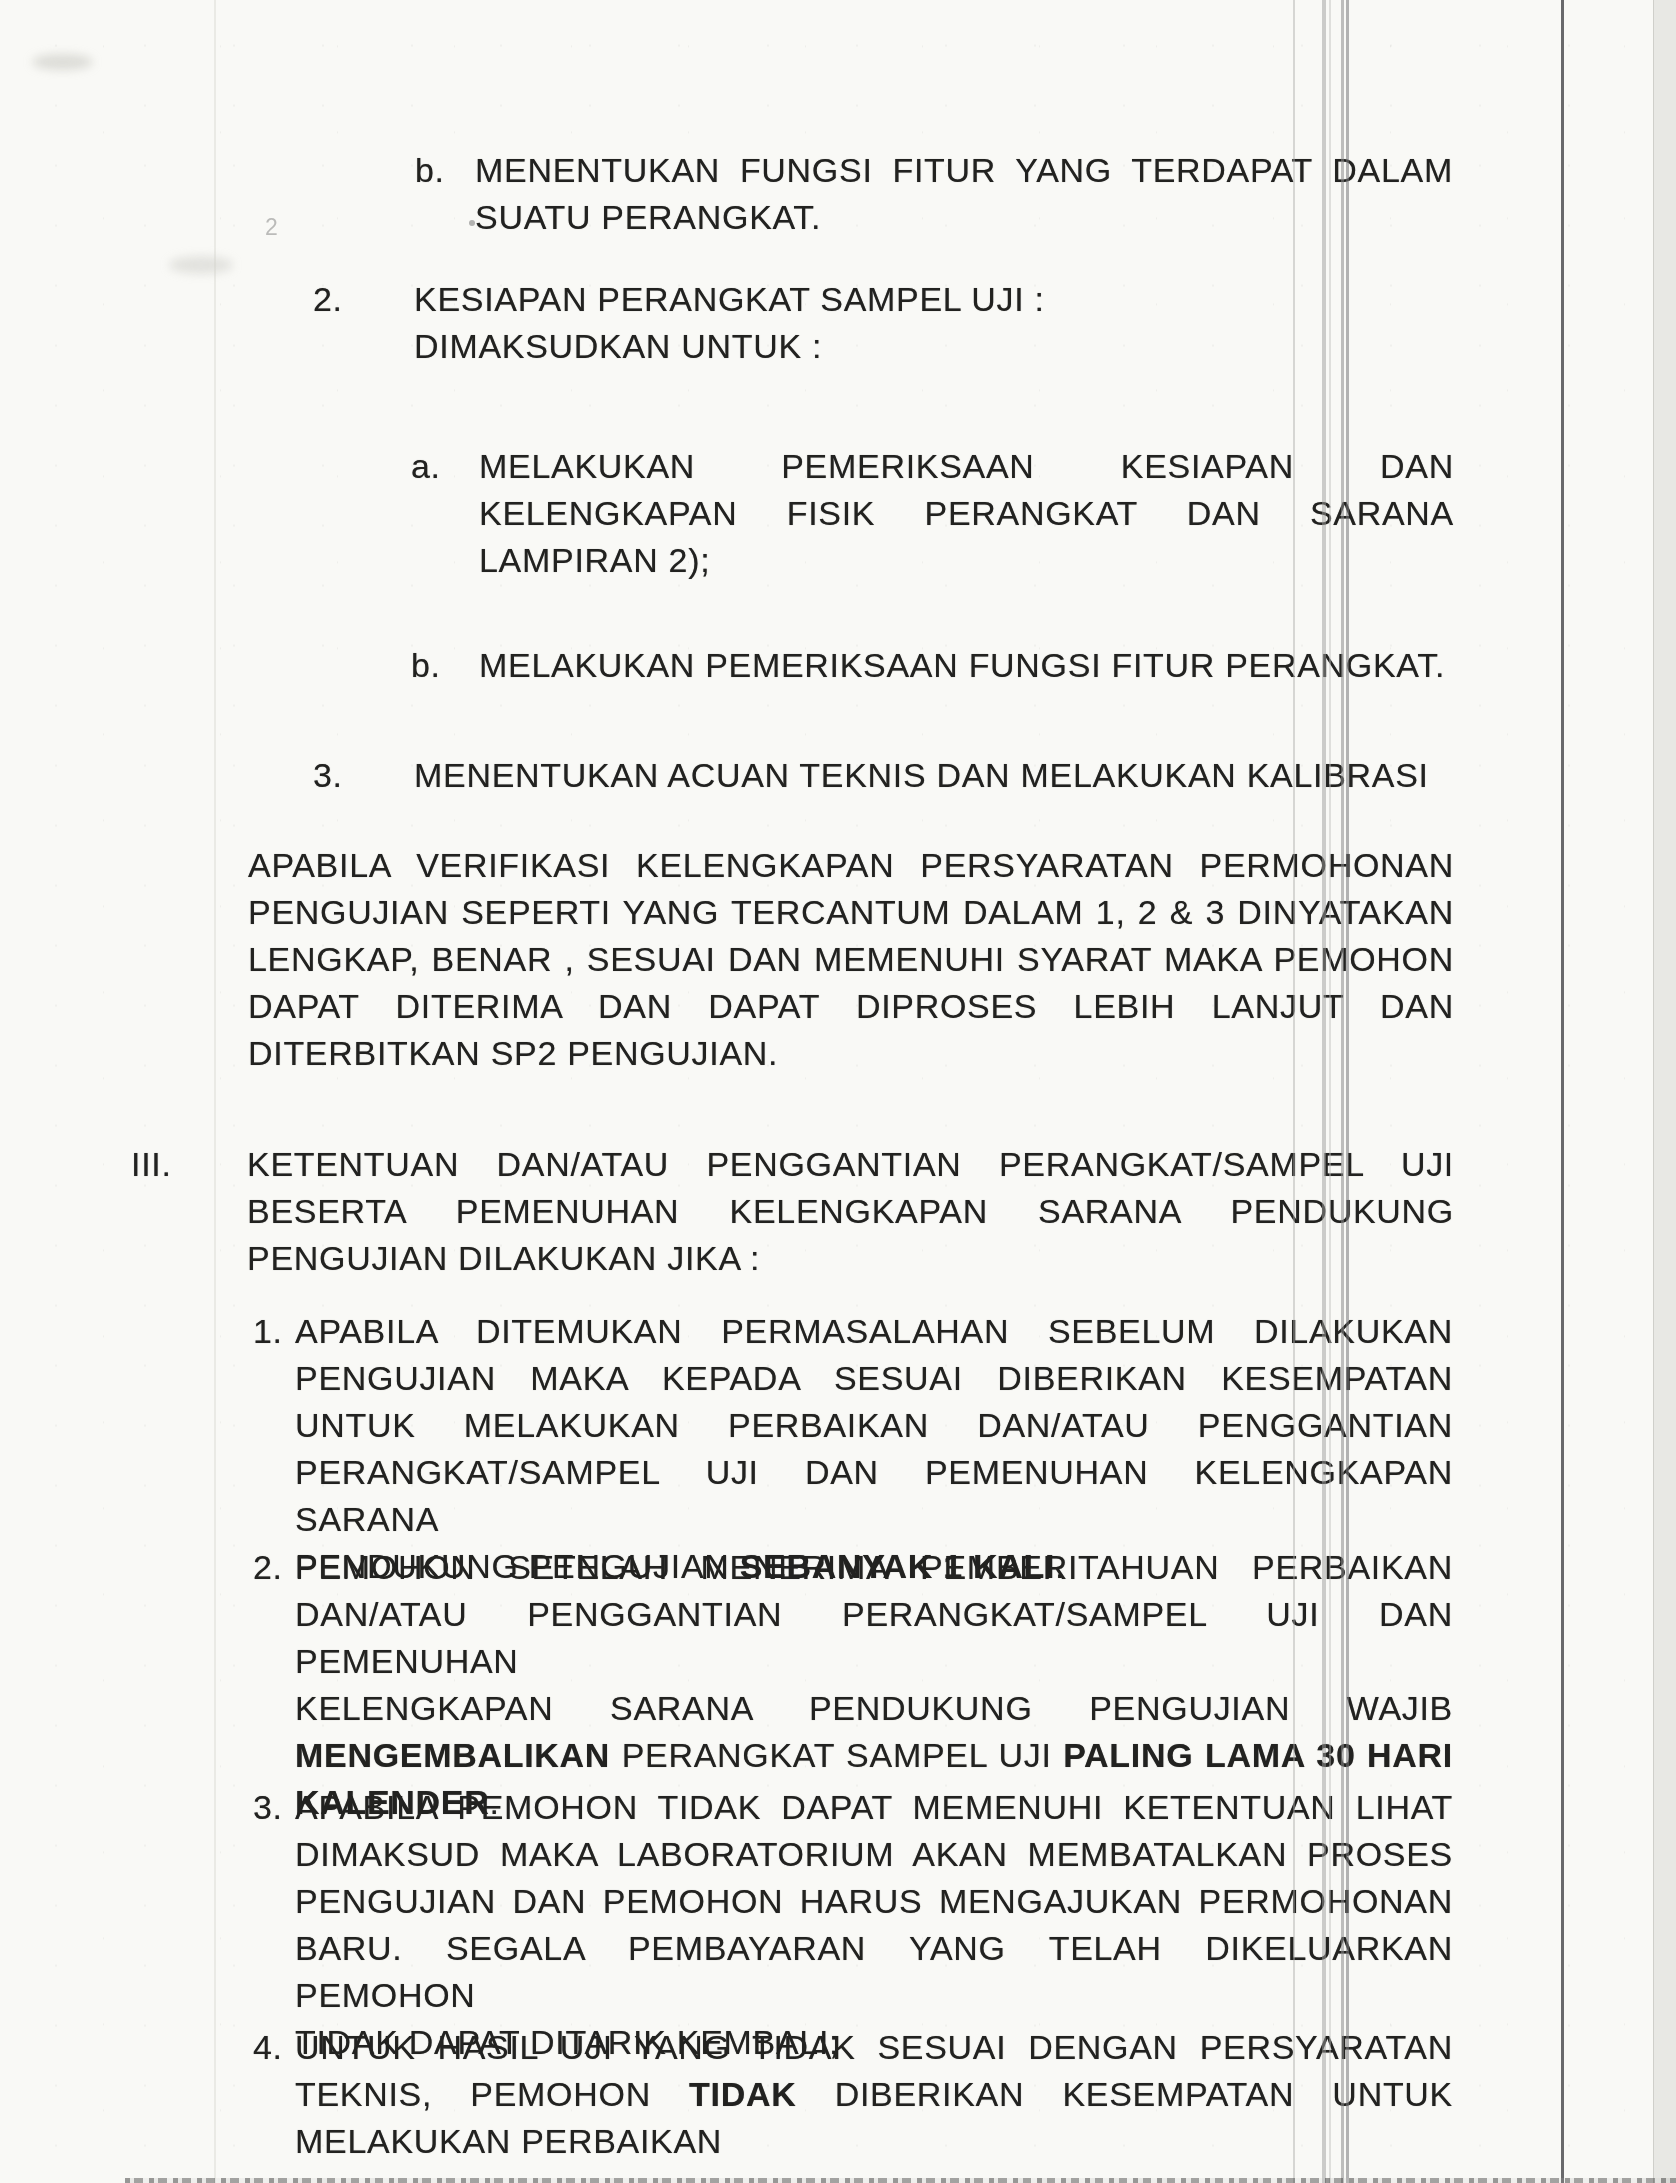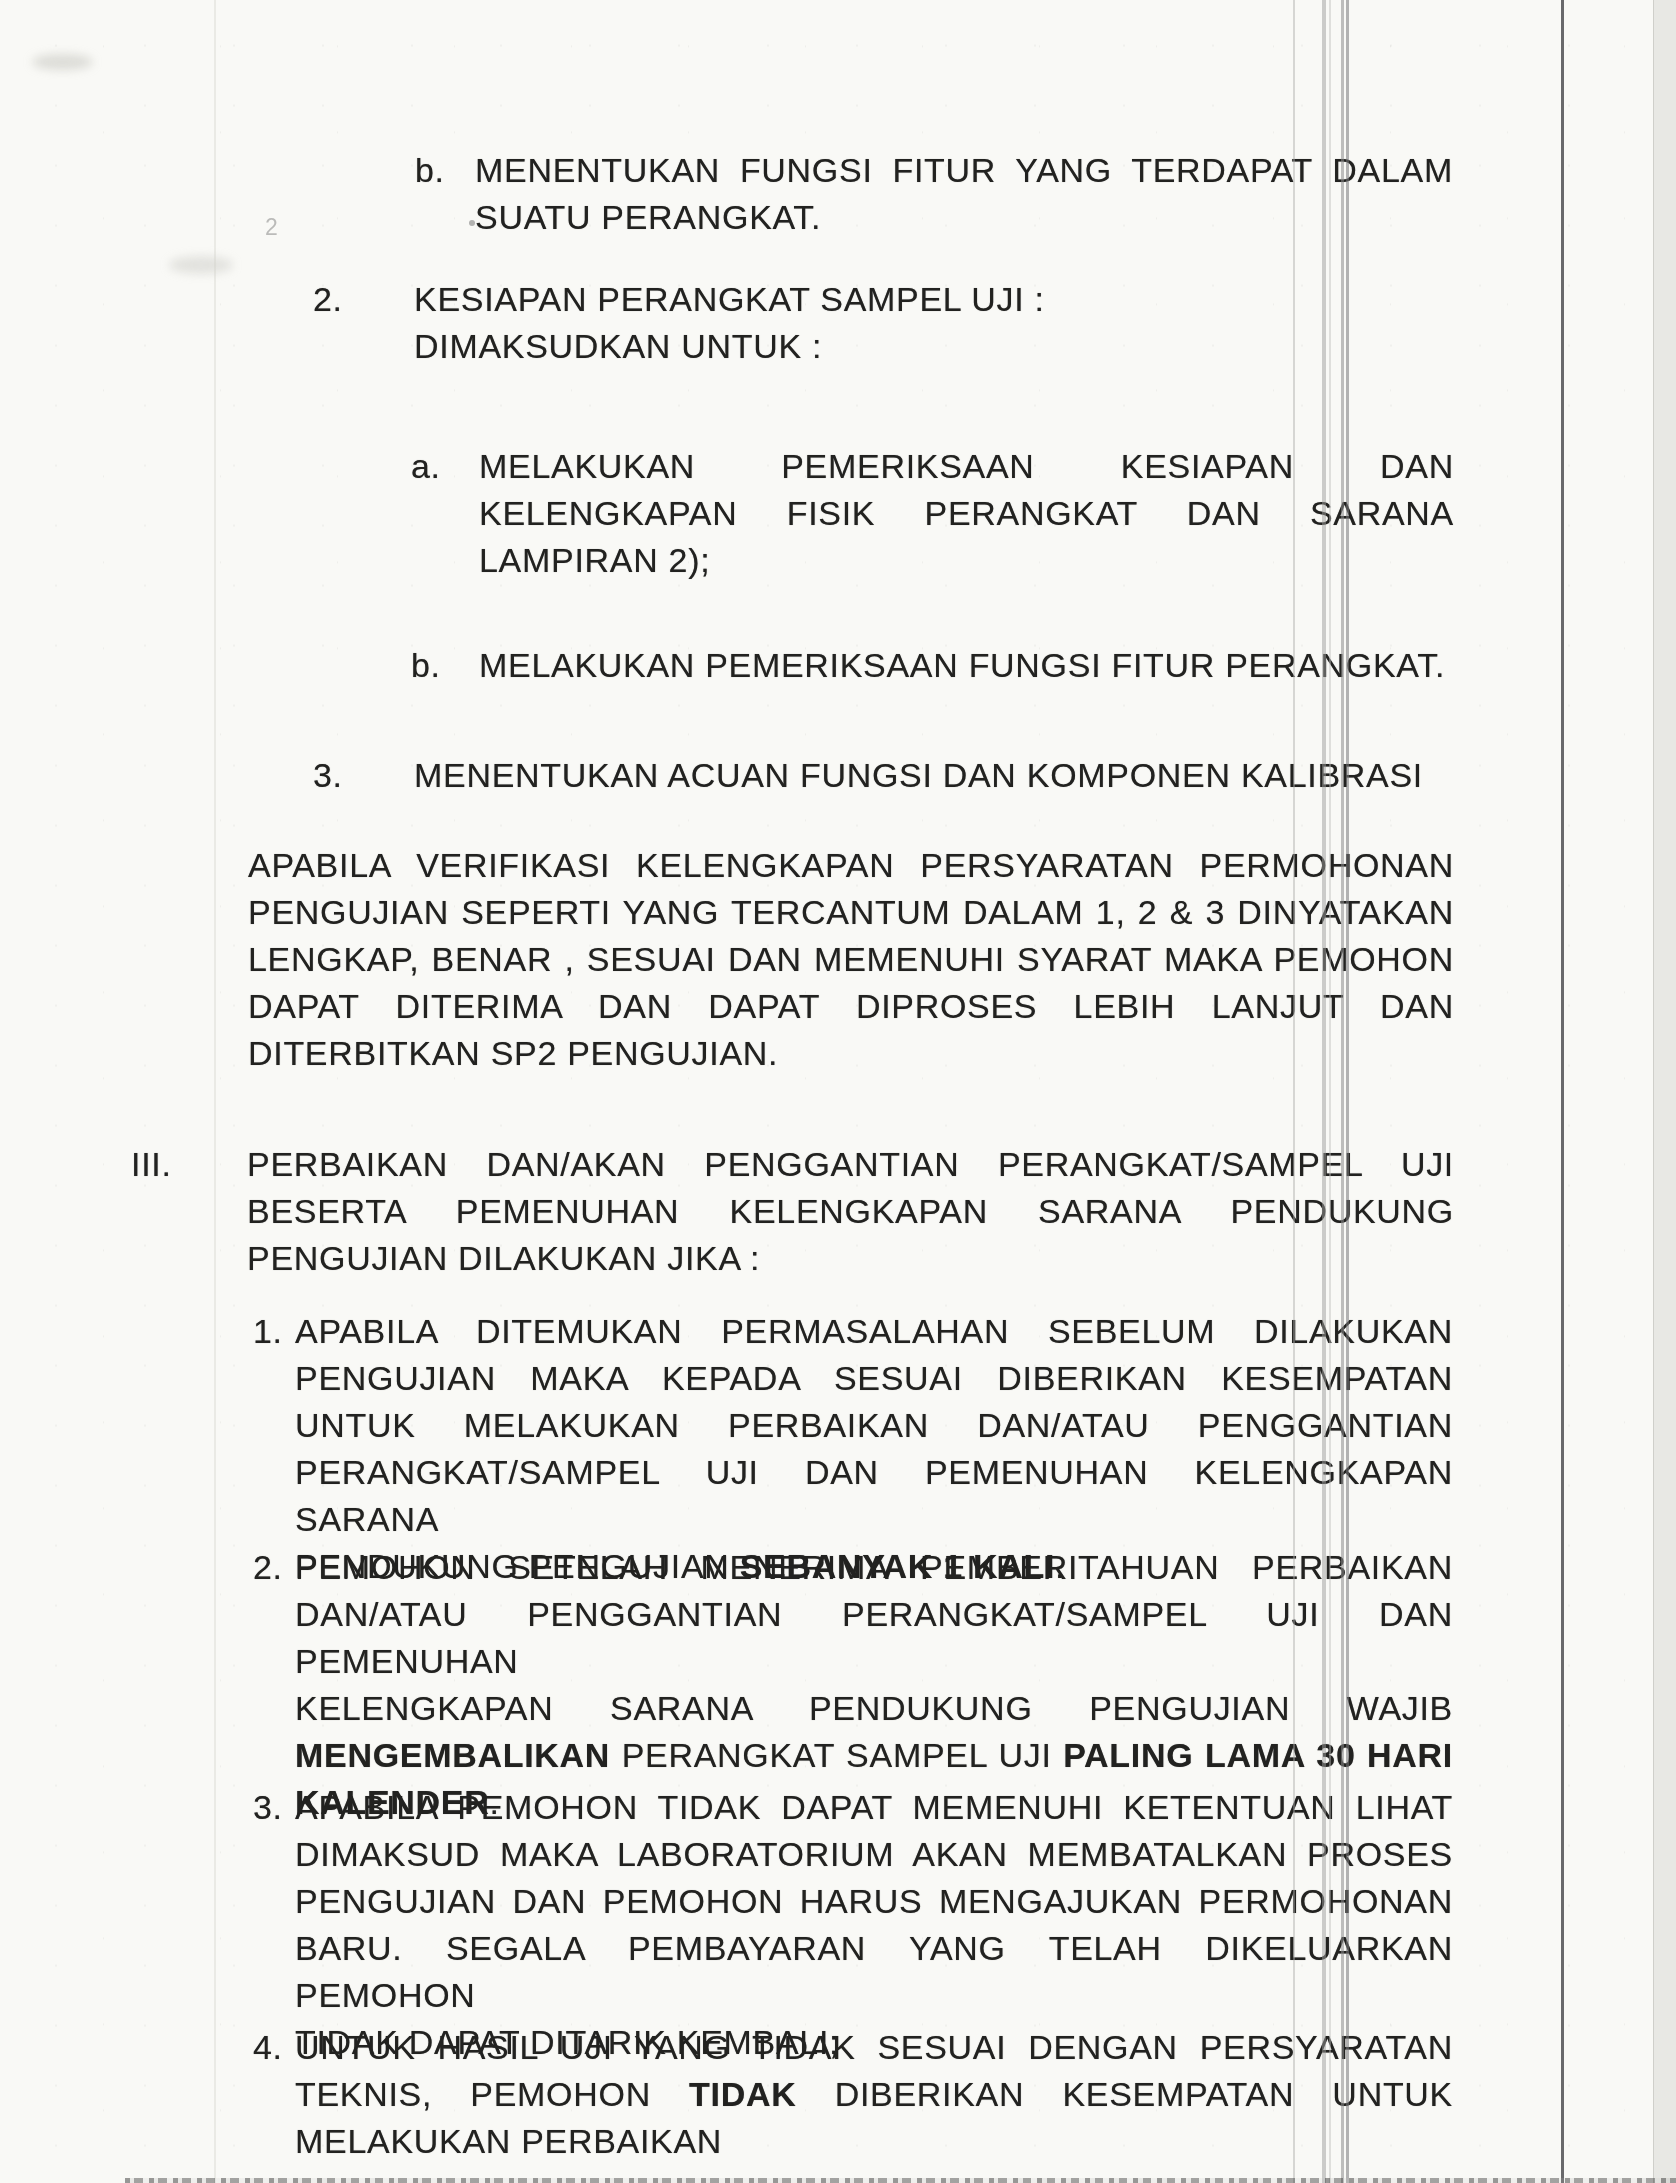--- a/index.html
+++ b/index.html
@@ -101,32 +101,32 @@
       <div class="line just"><span>MELAKUKAN PEMERIKSAAN KESIAPAN DAN</span></div>
       <div class="line just"><span>KELENGKAPAN FISIK PERANGKAT DAN SARANA</span></div>
       <div class="line"><span>LAMPIRAN 2);</span></div>
     </div>
     <div class="blk blk-D">
       <span class="marker">b.</span>
       <div class="line"><span>MELAKUKAN PEMERIKSAAN FUNGSI FITUR PERANGKAT.</span></div>
     </div>
     <div class="blk blk-E">
       <span class="marker">3.</span>
-      <div class="line"><span>MENENTUKAN ACUAN FUNGSI DAN KOMPONEN KALIBRASI</span></div>
+      <div class="line"><span>MENENTUKAN ACUAN TEKNIS DAN MELAKUKAN KALIBRASI</span></div>
     </div>
     <div class="blk blk-F">
       <div class="line just"><span>APABILA VERIFIKASI KELENGKAPAN PERSYARATAN PERMOHONAN</span></div>
       <div class="line just"><span>PENGUJIAN SEPERTI YANG TERCANTUM DALAM 1, 2 &amp; 3 DINYATAKAN</span></div>
       <div class="line just"><span>LENGKAP, BENAR , SESUAI DAN MEMENUHI SYARAT MAKA PEMOHON</span></div>
       <div class="line just"><span>DAPAT DITERIMA DAN DAPAT DIPROSES LEBIH LANJUT DAN</span></div>
       <div class="line"><span>DITERBITKAN SP2 PENGUJIAN.</span></div>
     </div>
     <div class="blk blk-G">
       <span class="marker">III.</span>
-      <div class="line just"><span>PERBAIKAN DAN/AKAN PENGGANTIAN PERANGKAT/SAMPEL UJI</span></div>
+      <div class="line just"><span>KETENTUAN DAN/ATAU PENGGANTIAN PERANGKAT/SAMPEL UJI</span></div>
       <div class="line just"><span>BESERTA PEMENUHAN KELENGKAPAN SARANA PENDUKUNG</span></div>
       <div class="line"><span>PENGUJIAN DILAKUKAN JIKA :</span></div>
     </div>
     <div class="blk blk-H">
       <span class="marker">1.</span>
       <div class="line just"><span>APABILA DITEMUKAN PERMASALAHAN SEBELUM DILAKUKAN</span></div>
       <div class="line just"><span>PENGUJIAN MAKA KEPADA SESUAI DIBERIKAN KESEMPATAN</span></div>
       <div class="line just"><span>UNTUK MELAKUKAN PERBAIKAN DAN/ATAU PENGGANTIAN</span></div>
       <div class="line just"><span>PERANGKAT/SAMPEL UJI DAN PEMENUHAN KELENGKAPAN SARANA</span></div>
       <div class="line"><span>PENDUKUNG PENGUJIAN </span><span class="b">SEBANYAK 1 KALI</span><span>.</span></div>

